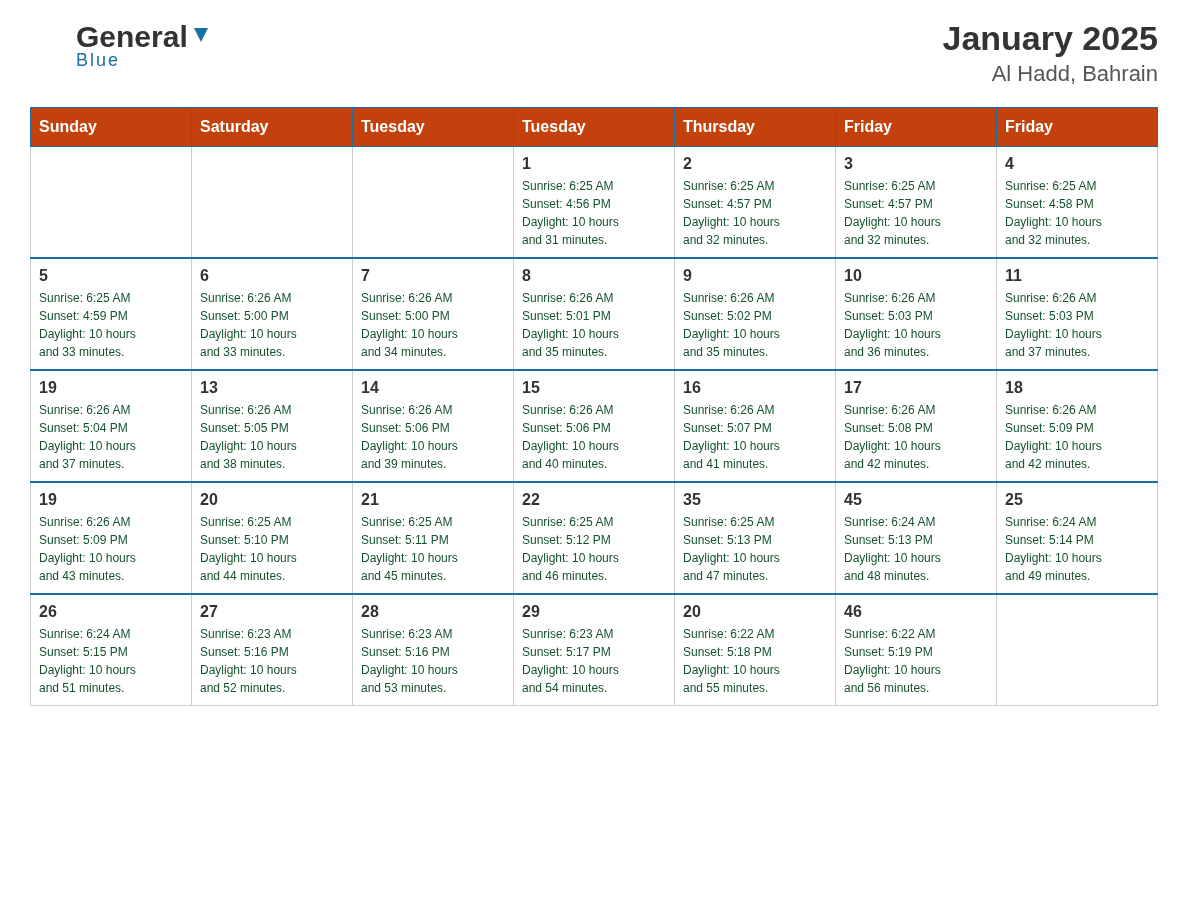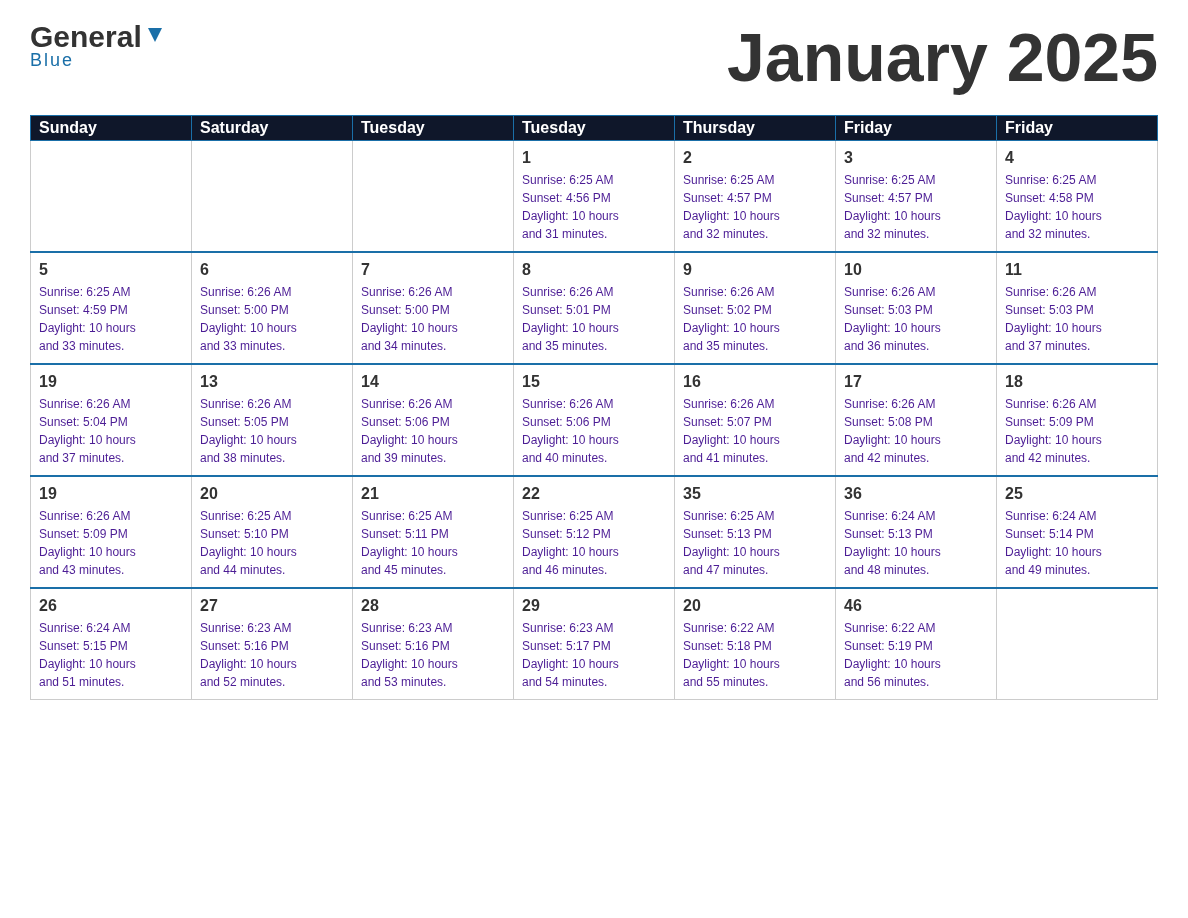--- a/index.html
+++ b/index.html
@@ -14,45 +14,46 @@
     .header {
       display: flex;
       justify-content: space-between;
       align-items: flex-start;
       margin-bottom: 20px;
     }
     .logo {
       display: flex;
       flex-direction: column;
       align-items: flex-start;
+      margin-left: 46px;
     }
     .title-block {
       text-align: right;
     }
     .month-title {
-      font-size: 68px;
+      font-size: 34px;
       font-weight: bold;
       color: #333;
       line-height: 1.1;
     }
     .location-title {
       font-size: 22px;
       color: #555;
       margin-top: 4px;
     }
     .calendar {
       width: 100%;
       border-collapse: collapse;
     }
     .calendar thead tr th {
-      background-color: #0f172a;
+      background-color: #c2410c;
       color: #fff;
       font-size: 16px;
       font-weight: bold;
-      padding: 3px 8px;
+      padding: 10px 8px;
       text-align: left;
       border: 1px solid #1a6fa8;
     }
     .calendar tbody tr td {
       border: 1px solid #ccc;
       vertical-align: top;
       padding: 8px;
       width: 14.28%;
       min-height: 100px;
     }
@@ -60,21 +61,21 @@
       border-bottom: 2px solid #1a6fa8;
     }
     .day-number {
       font-size: 16px;
       font-weight: bold;
       color: #333;
       margin-bottom: 4px;
     }
     .day-info {
       font-size: 12px;
-      color: #4c1d95;
+      color: #14532d;
       line-height: 1.5;
     }
     .empty-cell {
       background: #fff;
     }
   </style>
 </head>
 <body>
 
 <div class="header">
@@ -82,20 +83,21 @@
     <div style="display:flex; align-items:center;">
       <span style="font-size:30px; font-weight:bold; color:#333;">General</span>
       <svg width="22" height="22" viewBox="0 0 22 22" style="margin-left:2px; margin-top:-4px;">
         <polygon points="4,4 18,4 11,18" fill="#1a6fa8"></polygon>
       </svg>
     </div>
     <div style="font-size:18px; font-weight:normal; color:#1a6fa8; letter-spacing:2px; margin-top:-4px;text-align:right;">Blue</div>
   </div>
   <div class="title-block">
     <div class="month-title">January 2025</div>
+    <div class="location-title">Al Hadd, Bahrain</div>
   </div>
 </div>
 
 <table class="calendar">
   <thead>
     <tr>
     <th>Sunday</th>
         <th>Saturday</th>
         <th>Tuesday</th>
         <th>Tuesday</th>
@@ -270,21 +272,21 @@
 and 46 minutes.</div>
         </td>
         <td>
           <div class="day-number">35</div>
           <div class="day-info" style="white-space: pre-line;">Sunrise: 6:25 AM
 Sunset: 5:13 PM
 Daylight: 10 hours
 and 47 minutes.</div>
         </td>
         <td>
-          <div class="day-number">36</div>
+          <div class="day-number">45</div>
           <div class="day-info" style="white-space: pre-line;">Sunrise: 6:24 AM
 Sunset: 5:13 PM
 Daylight: 10 hours
 and 48 minutes.</div>
         </td>
         <td>
           <div class="day-number">25</div>
           <div class="day-info" style="white-space: pre-line;">Sunrise: 6:24 AM
 Sunset: 5:14 PM
 Daylight: 10 hours

